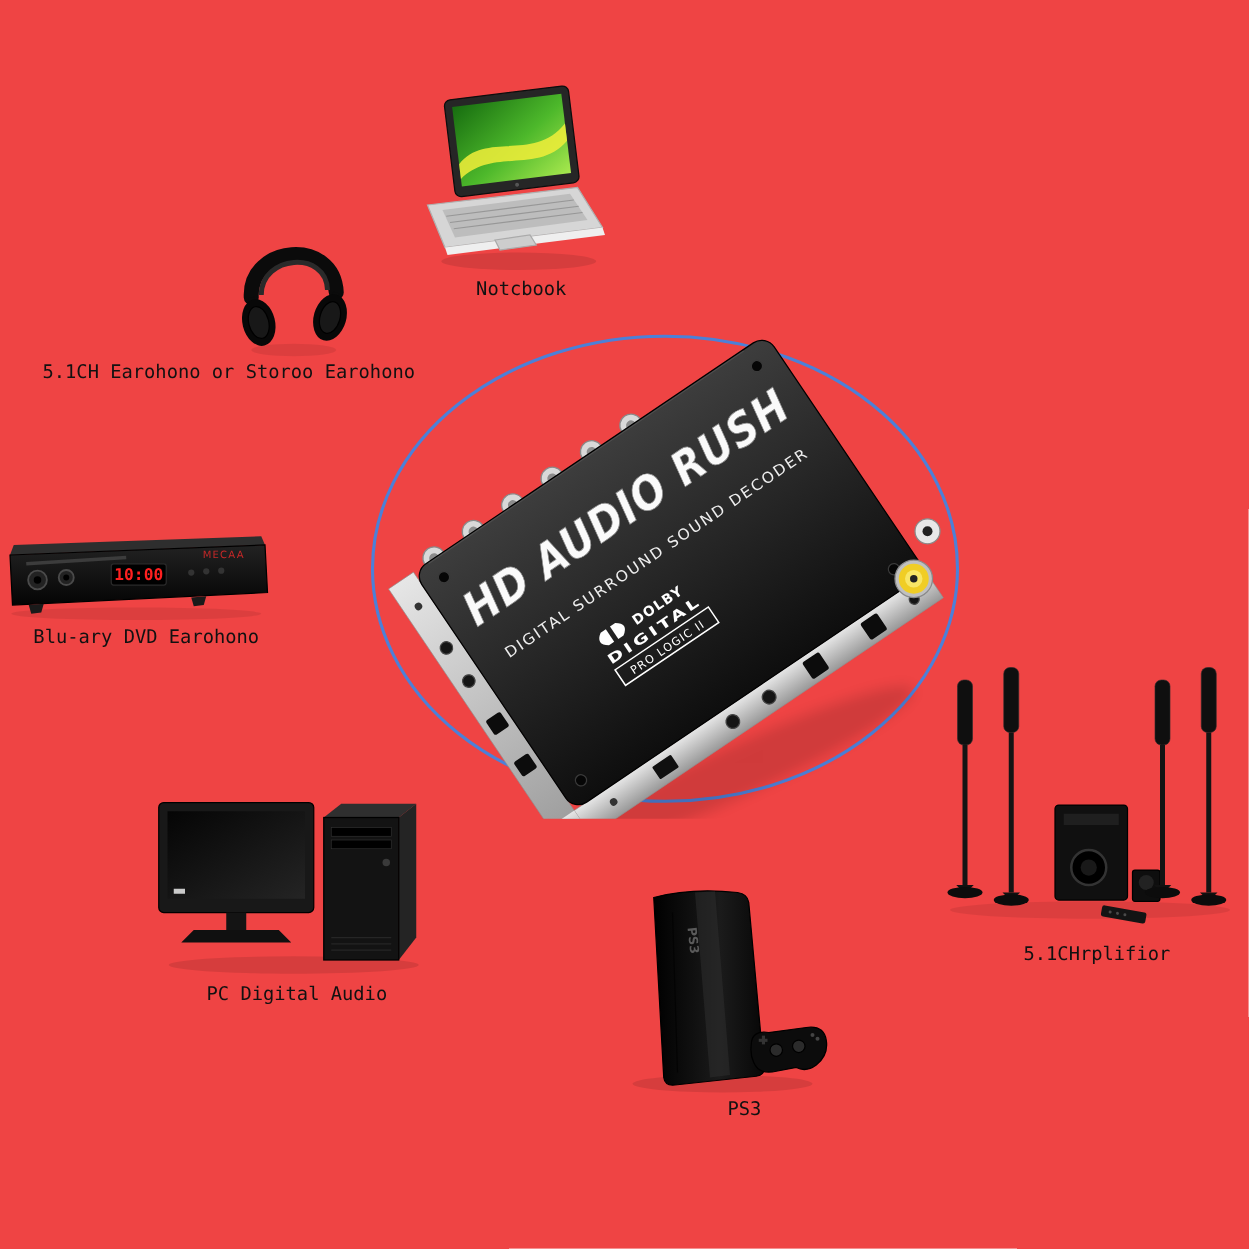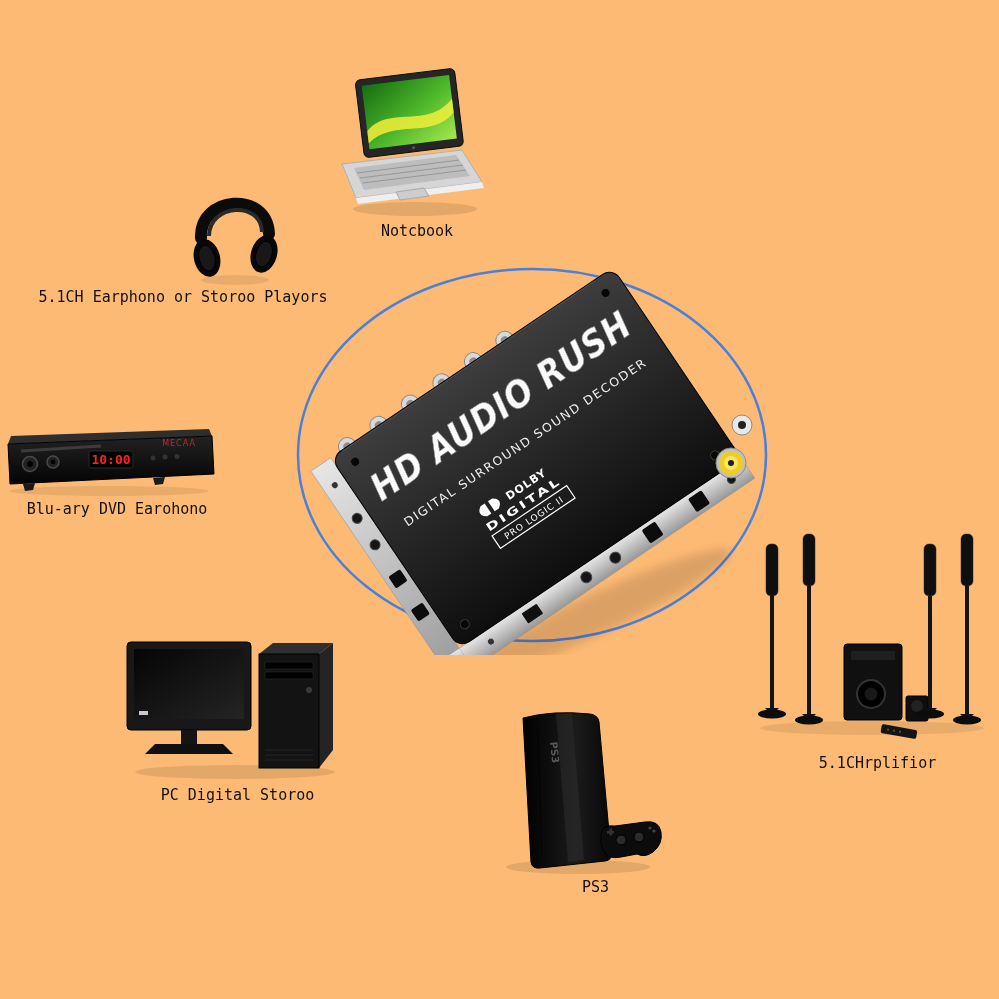--- a/index.html
+++ b/index.html
@@ -1,17 +1,17 @@
 <!DOCTYPE html>
 <html><head>
 <meta charset="utf-8">
 <style>
   html,body{margin:0;padding:0;background:#ffffff;}
   .canvas{
-    position:relative;width:999px;height:999px;background:#fdba74;overflow:hidden;
+    position:relative;width:999px;height:999px;background:#ef4444;overflow:hidden;
     font-family:"DejaVu Sans Mono","Liberation Mono",monospace;
   }
   .device{position:absolute;}
   .device svg{display:block;}
   .device-label{
     position:absolute;font-size:15px;color:#111;text-align:center;line-height:1.25;
     font-family:"DejaVu Sans Mono","Liberation Mono",monospace;
   }
 </style>
 </head>
@@ -60,21 +60,21 @@
       <g transform="rotate(-14 22 86)">
         <ellipse cx="22" cy="86" rx="13" ry="19" fill="#080808"></ellipse>
         <ellipse cx="22" cy="86" rx="8" ry="13" fill="#181818" stroke="#000"></ellipse>
       </g>
       <g transform="rotate(16 79 82)">
         <ellipse cx="79" cy="82" rx="13" ry="19" fill="#080808"></ellipse>
         <ellipse cx="79" cy="82" rx="8" ry="13" fill="#181818" stroke="#000"></ellipse>
       </g>
     </svg>
   </div>
-  <div class="device-label" style="left:23px;top:288px;width:320px;">5.1CH Earphono or Storoo Playors</div>
+  <div class="device-label" style="left:23px;top:288px;width:320px;">5.1CH Earohono or Storoo Earohono</div>
 
   <div class="device" style="left:3px;top:420px;">
     <svg width="215" height="78" viewBox="0 0 215 78">
       <defs>
         <linearGradient id="gDvd" x1="0" y1="0" x2="0" y2="1">
           <stop offset="0" stop-color="#222222"></stop>
             <stop offset="1" stop-color="#040404"></stop>
         </linearGradient>
       </defs>
       <ellipse cx="106" cy="71" rx="100" ry="5" fill="rgba(0,0,0,0.08)"></ellipse>
@@ -266,21 +266,21 @@
         <rect x="136" y="16" width="60" height="114" fill="#131313" stroke="#000"></rect>
         <rect x="142" y="24" width="48" height="7" fill="#000" stroke="#333" stroke-width="0.5"></rect>
         <rect x="142" y="34" width="48" height="7" fill="#000" stroke="#333" stroke-width="0.5"></rect>
         <circle cx="186" cy="52" r="3" fill="#3a3a3a"></circle>
         <line x1="142" y1="112" x2="190" y2="112" stroke="#262626"></line>
         <line x1="142" y1="117" x2="190" y2="117" stroke="#262626"></line>
         <line x1="142" y1="122" x2="190" y2="122" stroke="#262626"></line>
       </g>
     </svg>
   </div>
-  <div class="device-label" style="left:135px;top:786px;width:205px;">PC Digital Storoo</div>
+  <div class="device-label" style="left:135px;top:786px;width:205px;">PC Digital Audio</div>
 
   <div class="device" style="left:498px;top:708px;">
     <svg width="175" height="168" viewBox="0 0 175 168">
       <defs>
         <linearGradient id="gPS3" x1="0" y1="0" x2="1" y2="0">
           <stop offset="0" stop-color="#000000"></stop>
             <stop offset="0.6" stop-color="#1b1b1b"></stop>
             <stop offset="1" stop-color="#070707"></stop>
         </linearGradient>
       </defs>

